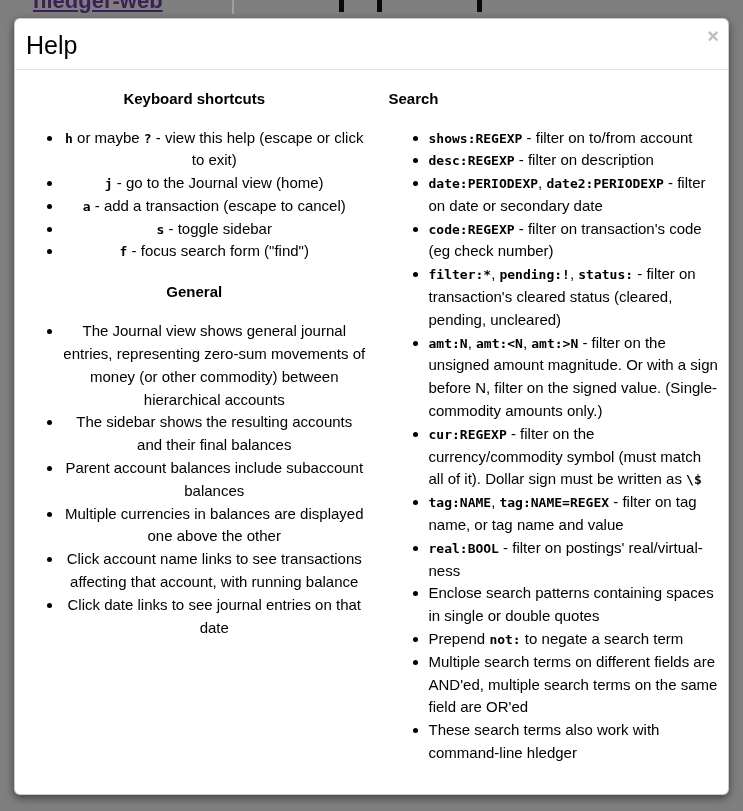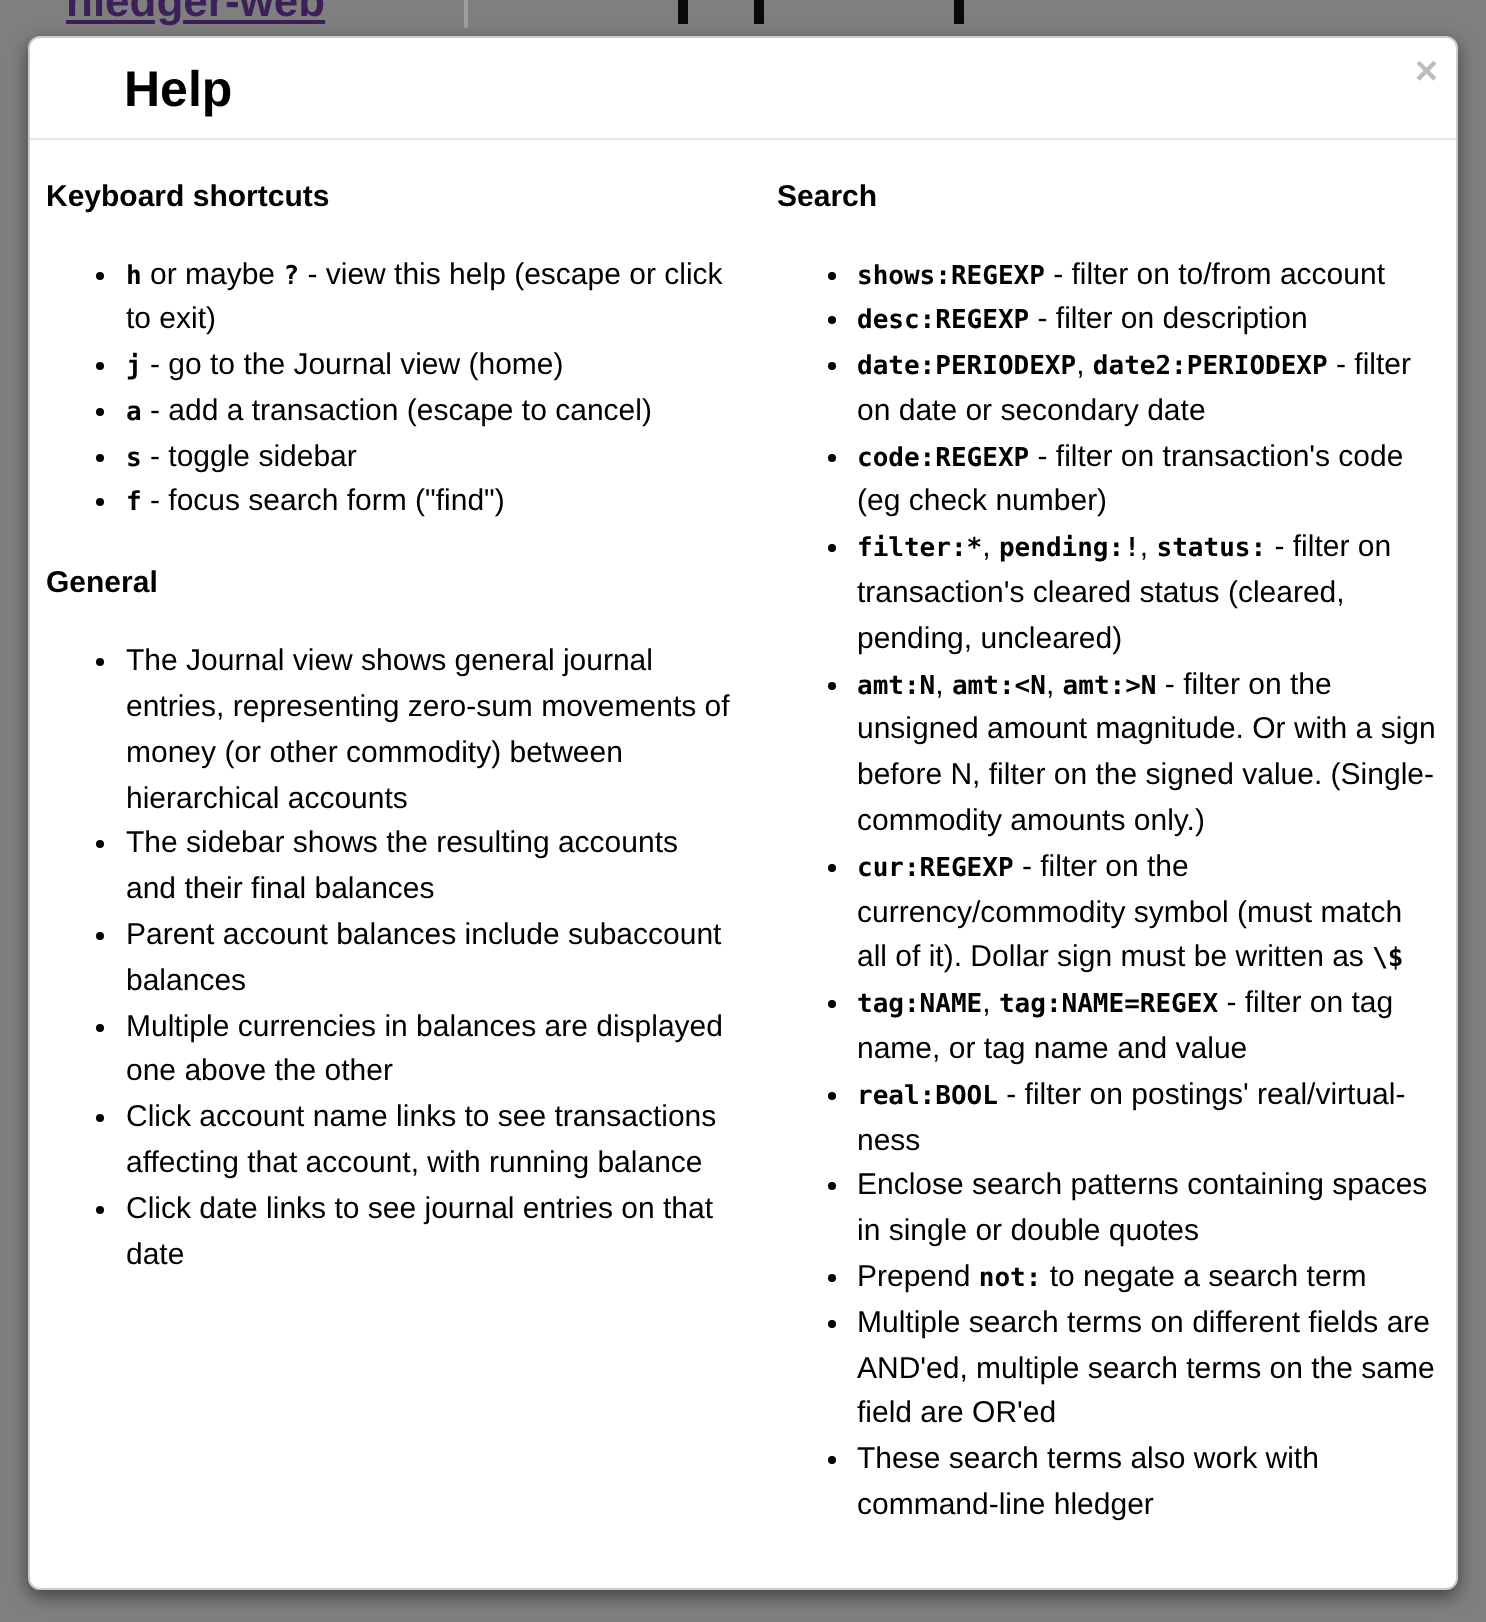--- a/index.html
+++ b/index.html
@@ -37,32 +37,32 @@
     width: 715px; height: 777px;
     background: #fff; border-radius: 6px;
     border: 1px solid rgba(0,0,0,0.2);
     box-shadow: 0 3px 9px rgba(0,0,0,0.5);
   }
   .modal-header {
     position: relative;
     padding: 13px 10px 9px 11px;
     border-bottom: 1px solid #e5e5e5;
   }
-  .modal-title { font-size: 25px; font-weight: bold; line-height: 1.1; color: #000; margin-left: 36px; }
+  .modal-title { font-size: 25px; font-weight: normal; line-height: 1.1; color: #000; }
   .close-btn {
     position: absolute; top: 7px; right: 9px;
     background: none; border: none; padding: 0;
     font-family: "Liberation Sans", sans-serif;
     font-size: 20px; font-weight: bold; line-height: 1;
     color: #bdbdbd; cursor: pointer;
   }
 
   .modal-body { display: flex; padding: 0 8px; }
   .col { width: 50%; }
-  .col-left  { padding-right: 6px; }
+  .col-left  { padding-right: 6px; text-align: center; }
   .col-right { padding-left: 17px; }
 
   .section-heading {
     font-size: 15px; font-weight: bold; color: #000;
     margin: 20px 0 0 0; line-height: 17px;
   }
   .bullet-list {
     margin: 20px 0 0 0; padding: 0 0 0 40px;
     font-size: 15px; line-height: 1.52; color: #000000;
     list-style-type: disc;

